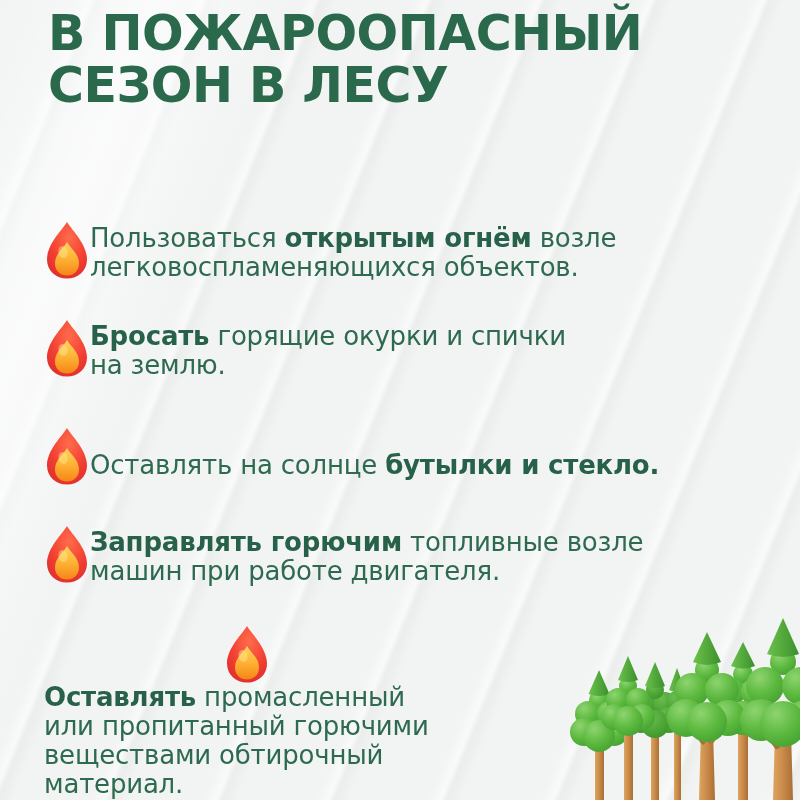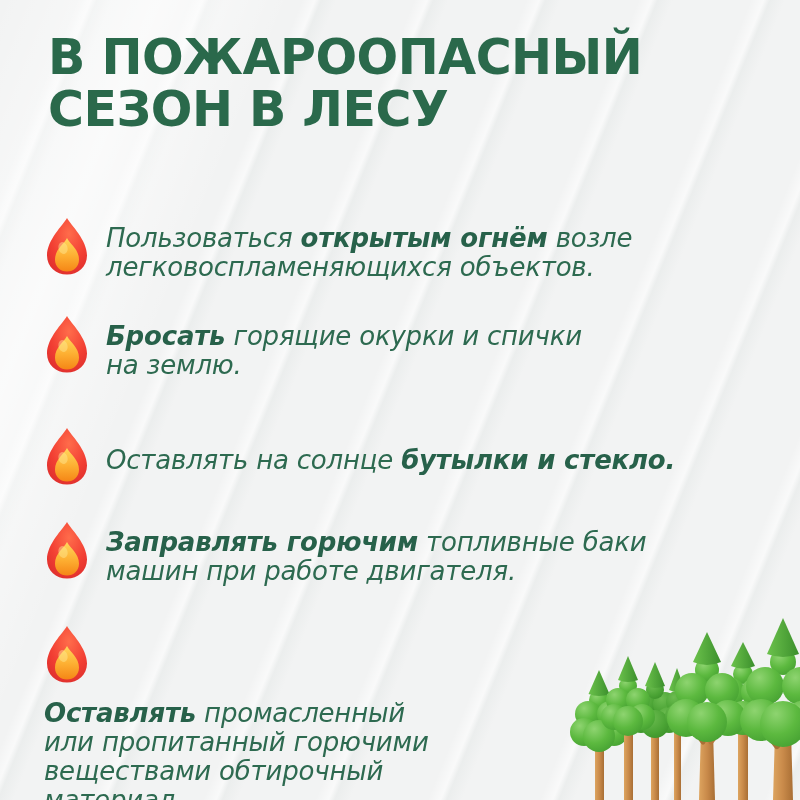--- a/index.html
+++ b/index.html
@@ -10,31 +10,31 @@
     font-family:"DejaVu Sans","Liberation Sans",sans-serif;
     background-color:#f2f3f3;
     background-image:
       linear-gradient(112deg, rgba(255,255,255,0) 0%, rgba(255,255,255,.65) 14%, rgba(234,237,236,0) 26%),
       repeating-linear-gradient(112deg,
         rgba(255,255,255,0) 0px, rgba(255,255,255,0) 72px,
         rgba(255,255,255,.55) 84px, rgba(223,228,227,.35) 90px,
         rgba(255,255,255,0) 104px);
   }
   .title{
-    position:absolute;left:48px;top:32px;
+    position:absolute;left:48px;top:8px;
     margin:0;
     color:#2a694b;
     font-size:49px;font-weight:bold;
     line-height:1.07;letter-spacing:-0.5px;
     text-transform:uppercase;
   }
   .rules{list-style:none;margin:0;padding:0;}
   .rule-item{
     position:absolute;left:44px;
-    display:flex;align-items:flex-start;gap:16px;font-style:italic;
+    display:flex;align-items:center;
   }
   .rule-item:nth-child(1){top:224px;}
   .rule-item:nth-child(2){top:322px;}
   .rule-item:nth-child(3){top:434px;}
   .rule-item:nth-child(4){top:528px;}
   .rule-item:nth-child(5){top:632px;flex-direction:column;}
   .flame{width:46px;height:58px;flex:0 0 auto;margin-top:-7px;}
   .rule-text{
     margin:0;color:#2d6a50;
     font-size:26px;line-height:1.12;
@@ -98,21 +98,21 @@
     <li class="rule-item">
       <svg class="flame">
           <use href="#flameSym"></use>
         </svg>
       <p class="rule-text"><span>Оставлять на солнце </span><b>бутылки и стекло.</b><span></span></p>
     </li>
     <li class="rule-item">
       <svg class="flame">
           <use href="#flameSym"></use>
         </svg>
-      <p class="rule-text"><span></span><b>Заправлять горючим</b><span> топливные баки машин при работе двигателя.</span></p>
+      <p class="rule-text"><span></span><b>Заправлять горючим</b><span> топливные возле машин при работе двигателя.</span></p>
     </li>
     <li class="rule-item">
       <svg class="flame">
           <use href="#flameSym"></use>
         </svg>
       <p class="rule-text"><span></span><b>Оставлять</b><span> промасленный или пропитанный горючими веществами обтирочный материал.</span></p>
     </li>
   </ul>
 
   <svg class="forest" viewBox="0 0 235 190" aria-hidden="true">

